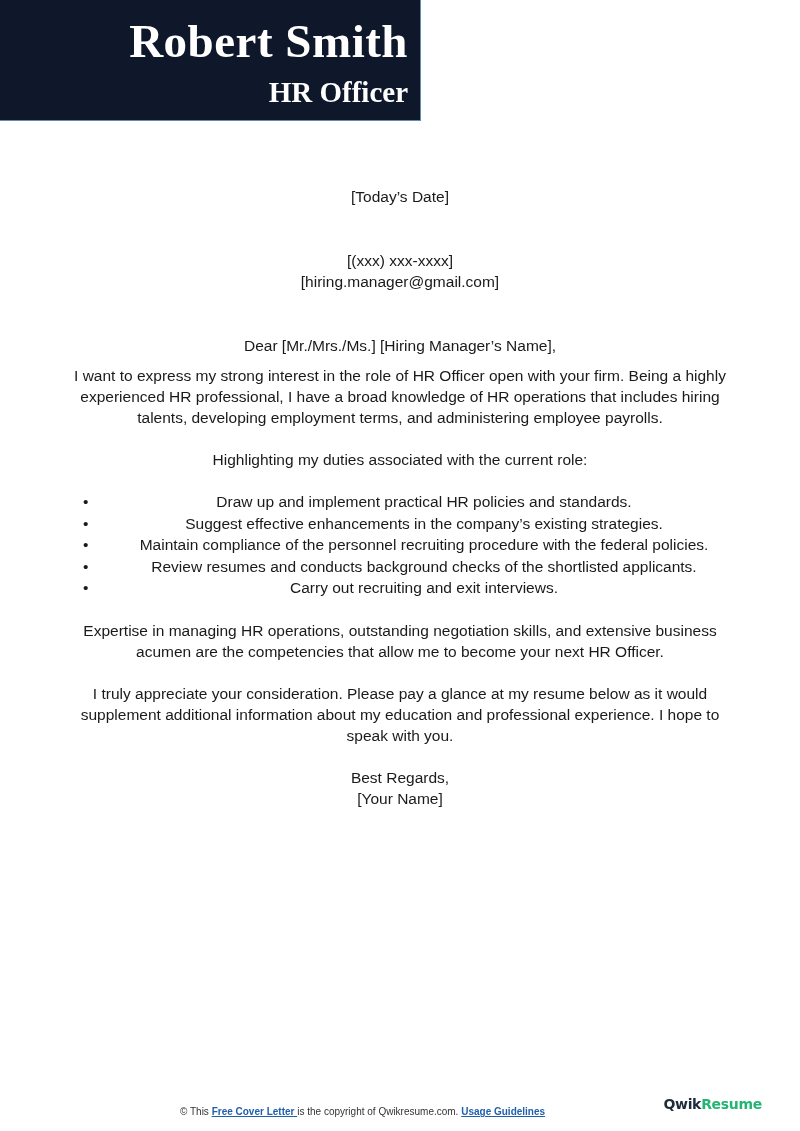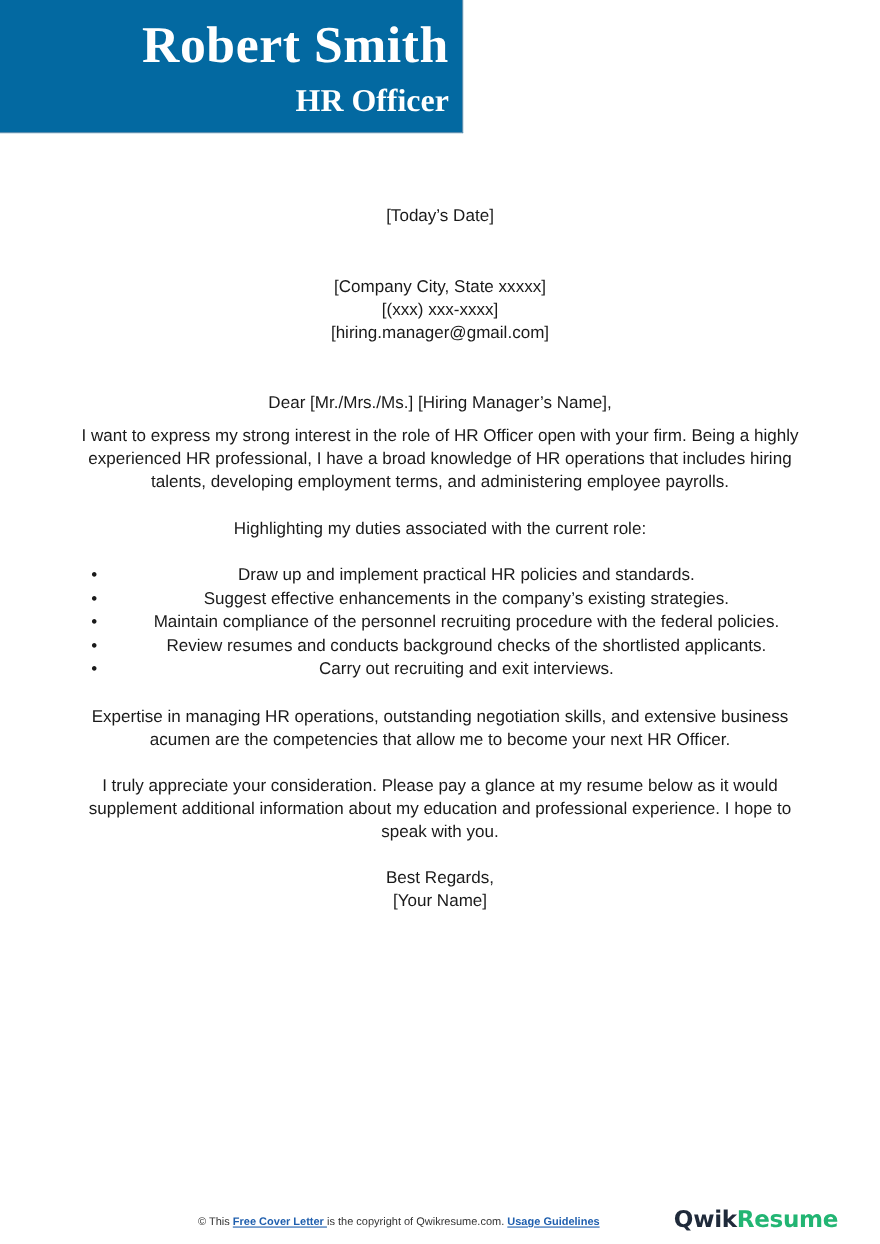--- a/index.html
+++ b/index.html
@@ -14,21 +14,21 @@
       overflow: hidden;
       font-family: "Liberation Sans", sans-serif;
       color: #1a1a1a;
     }
     .header-band {
       position: absolute;
       left: 0;
       top: 0;
       width: 421px;
       height: 121px;
-      background: #0369a1;
+      background: #0f172a;
       border-right: 1px solid #5d8fb0;
       border-bottom: 1px solid #5d8fb0;
       box-sizing: border-box;
     }
     .header-name {
       position: absolute;
       right: 12px;
       top: 14px;
       font-family: "Liberation Serif", serif;
       font-weight: bold;
@@ -110,41 +110,40 @@
     .footer-text a {
       color: #1f5fae;
       font-weight: bold;
       text-decoration: underline;
     }
     .logo {
       position: absolute;
       right: 38px;
       top: 1096px;
       font-family: "DejaVu Sans", sans-serif;
-      font-size: 21px;
+      font-size: 14px;
       font-weight: bold;
       letter-spacing: -0.3px;
       white-space: nowrap;
     }
     .logo .qwik { color: #1f2a3a; }
     .logo .resume { color: #22b573; }
   </style>
 </head>
 <body>
 
 <div class="header-band">
   <div class="header-name">Robert Smith</div>
   <div class="header-title">HR Officer</div>
 </div>
 
 <div class="letter">
   <p class="date-line">[Today’s Date]</p>
 
   <div class="address-block">
-    <p>[Company City, State xxxxx]</p>
     <p>[(xxx) xxx-xxxx]</p>
     <p>[hiring.manager@gmail.com]</p>
   </div>
 
   <p class="salutation">Dear [Mr./Mrs./Ms.] [Hiring Manager’s Name],</p>
 
   <p class="para">I want to express my strong interest in the role of HR Officer open with your firm. Being a highly experienced HR professional, I have a broad knowledge of HR operations that includes hiring talents, developing employment terms, and administering employee payrolls.</p>
 
   <p class="duties-intro">Highlighting my duties associated with the current role:</p>
 

